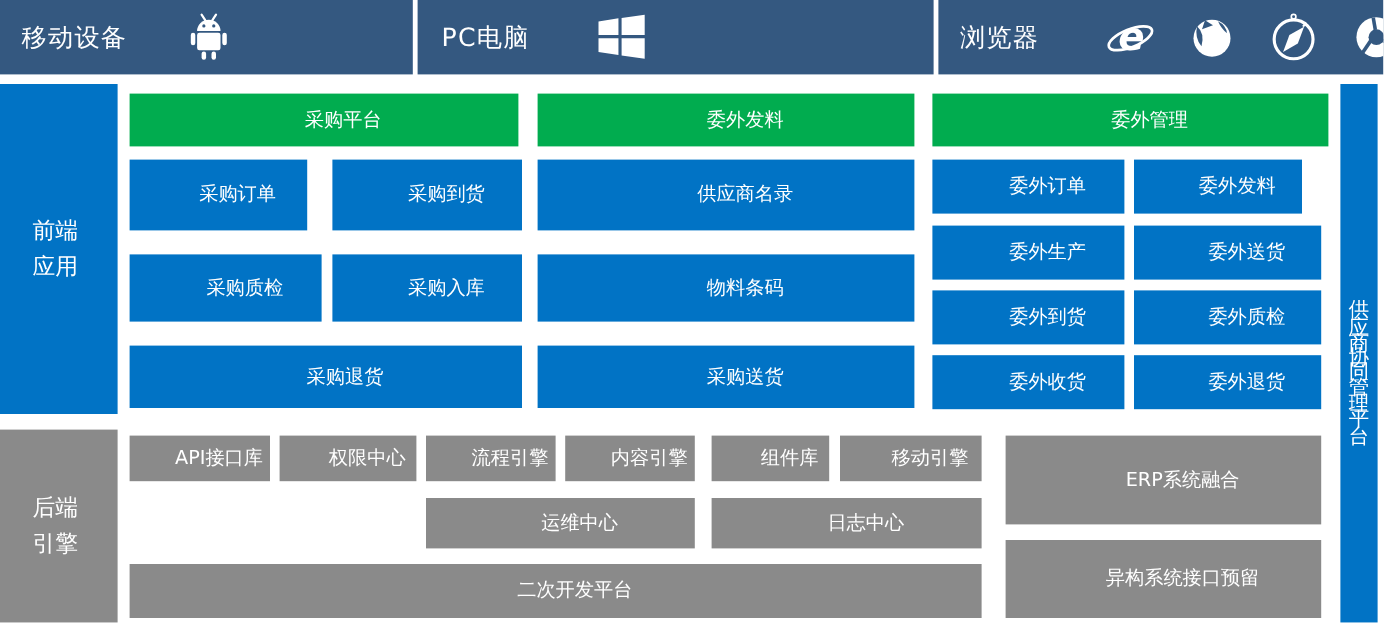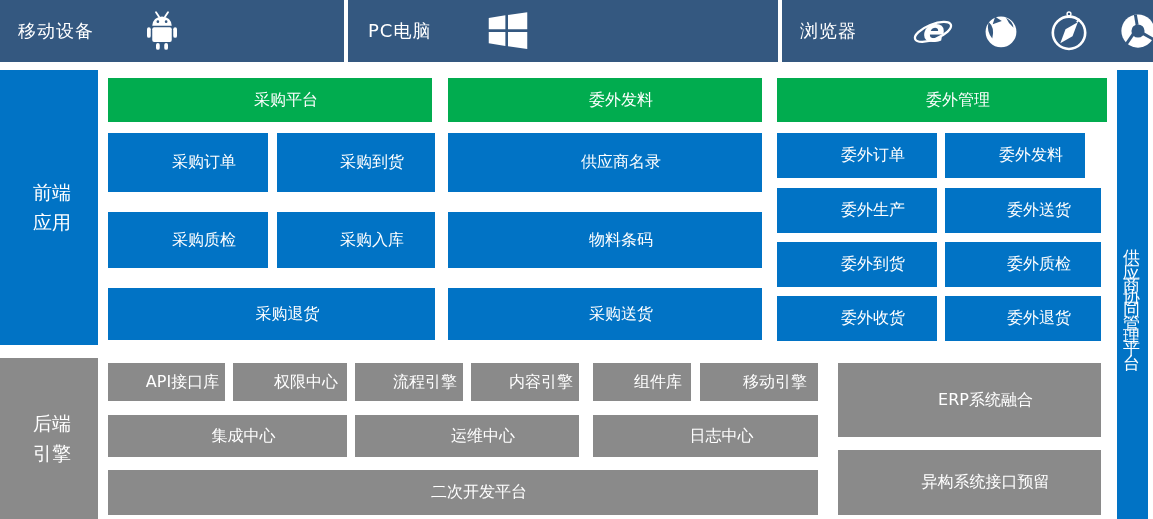--- a/index.html
+++ b/index.html
@@ -3,36 +3,36 @@
 <meta charset="utf-8">
 <style>
   * { margin:0; padding:0; box-sizing:border-box; }
   html,body { background:#ffffff; }
   body { font-family:"DejaVu Sans","Liberation Sans",sans-serif; }
   .screen { position:relative; width:1153px; height:519px; background:#ffffff; overflow:hidden; }
 
   
   .seg { position:absolute; top:0; height:62px; background:#345880; color:#fff;
          display:flex; align-items:center; }
-  .seg-label { font-size:18px; letter-spacing:1px; white-space:nowrap; }
+  .seg-label { font-size:21px; letter-spacing:1px; white-space:nowrap; }
   .icon { display:flex; align-items:center; justify-content:center; }
   .icon svg { display:block; }
   .browser-icons { display:flex; align-items:center; gap:27px; margin-left:27px; }
 
   
   .box { position:absolute; display:flex; align-items:center; justify-content:center;
          color:#fff; font-size:16px; text-align:center; white-space:nowrap;padding-left:32px; }
   .green { background:#01AC4F; }
   .blue  { background:#0173C5; }
   .gray  { background:#8A8A8A; }
 
   
   .side { position:absolute; left:0; width:98px; display:flex; align-items:center;
           justify-content:center; color:#fff; font-size:19px; line-height:1.55; }
-  .side span { display:block; width:44px; text-align:right; }
+  .side span { display:block; width:44px; text-align:left; }
 
   
   .vbar { position:absolute; background:#0173C5; color:#fff;
           display:flex; align-items:center; justify-content:center; }
   .vbar span { writing-mode:vertical-rl; text-orientation:upright;
                font-size:17px; letter-spacing:13px; white-space:nowrap; }
 </style>
 </head>
 <body>
 
@@ -109,21 +109,21 @@
     <span>前端应用</span>
   </div>
   <div class="side gray" style="top:358px;height:161px;">
     <span>后端引擎</span>
   </div>
 
   <div class="box green" style="left:108px;top:78px;width:324px;height:44px;">采购平台</div>
   <div class="box green" style="left:448px;top:78px;width:314px;height:44px;">委外发料</div>
   <div class="box green" style="left:777px;top:78px;width:330px;height:44px;">委外管理</div>
 
-  <div class="box blue" style="left:108px;top:133px;width:160px;height:59px;">采购订单</div>
+  <div class="box blue" style="left:108px;top:133px;width:148px;height:59px;">采购订单</div>
   <div class="box blue" style="left:277px;top:133px;width:158px;height:59px;">采购到货</div>
   <div class="box blue" style="left:108px;top:212px;width:160px;height:56px;">采购质检</div>
   <div class="box blue" style="left:277px;top:212px;width:158px;height:56px;">采购入库</div>
   <div class="box blue" style="left:108px;top:288px;width:327px;height:52px;">采购退货</div>
 
   <div class="box blue" style="left:448px;top:133px;width:314px;height:59px;">供应商名录</div>
   <div class="box blue" style="left:448px;top:212px;width:314px;height:56px;">物料条码</div>
   <div class="box blue" style="left:448px;top:288px;width:314px;height:52px;">采购送货</div>
 
   <div class="box blue" style="left:777px;top:133px;width:160px;height:45px;">委外订单</div>
@@ -135,21 +135,20 @@
   <div class="box blue" style="left:777px;top:296px;width:160px;height:45px;">委外收货</div>
   <div class="box blue" style="left:945px;top:296px;width:156px;height:45px;">委外退货</div>
 
   <div class="box gray" style="left:108px;top:363px;width:117px;height:38px;">API接口库</div>
   <div class="box gray" style="left:233px;top:363px;width:114px;height:38px;">权限中心</div>
   <div class="box gray" style="left:355px;top:363px;width:108px;height:38px;">流程引擎</div>
   <div class="box gray" style="left:471px;top:363px;width:108px;height:38px;">内容引擎</div>
   <div class="box gray" style="left:593px;top:363px;width:98px;height:38px;">组件库</div>
   <div class="box gray" style="left:700px;top:363px;width:118px;height:38px;">移动引擎</div>
 
-  <div class="box gray" style="left:108px;top:415px;width:239px;height:42px;">集成中心</div>
   <div class="box gray" style="left:355px;top:415px;width:224px;height:42px;">运维中心</div>
   <div class="box gray" style="left:593px;top:415px;width:225px;height:42px;font-family:Liberation Serif, serif;">日志中心</div>
 
   <div class="box gray" style="left:108px;top:470px;width:710px;height:45px;">二次开发平台</div>
 
   <div class="box gray" style="left:838px;top:363px;width:263px;height:74px;">ERP系统融合</div>
   <div class="box gray" style="left:838px;top:450px;width:263px;height:65px;">异构系统接口预留</div>
 
   <div class="vbar" style="left:1117px;top:70px;width:31px;height:449px;">
     <span>供应商协同管理平台</span>

